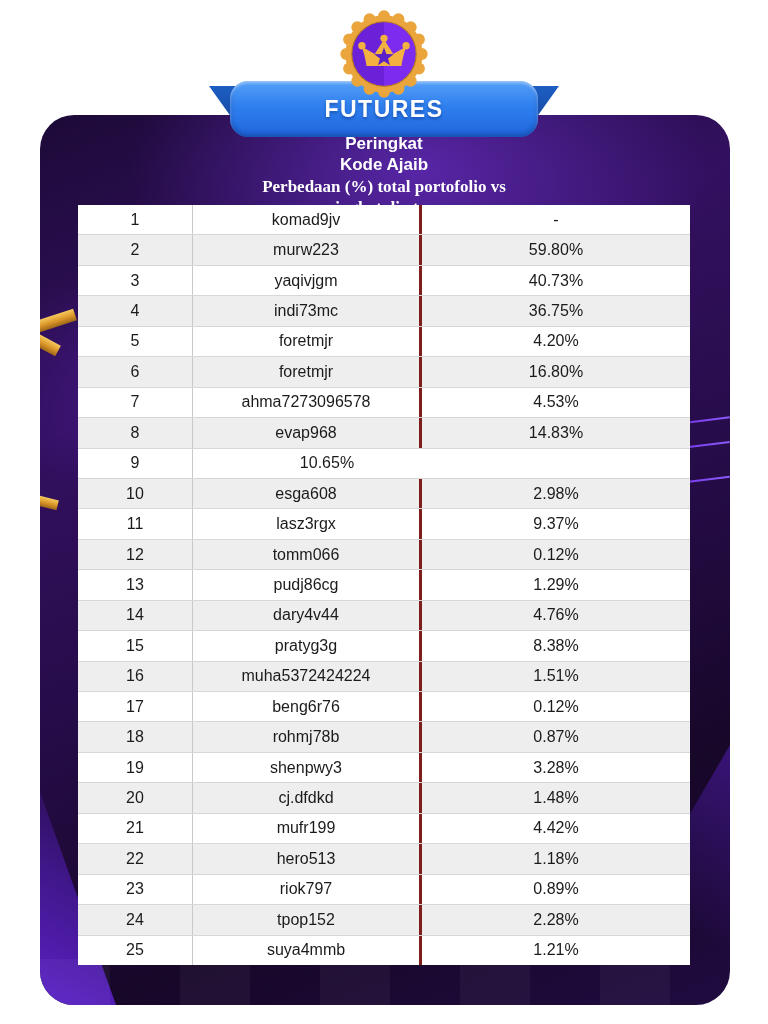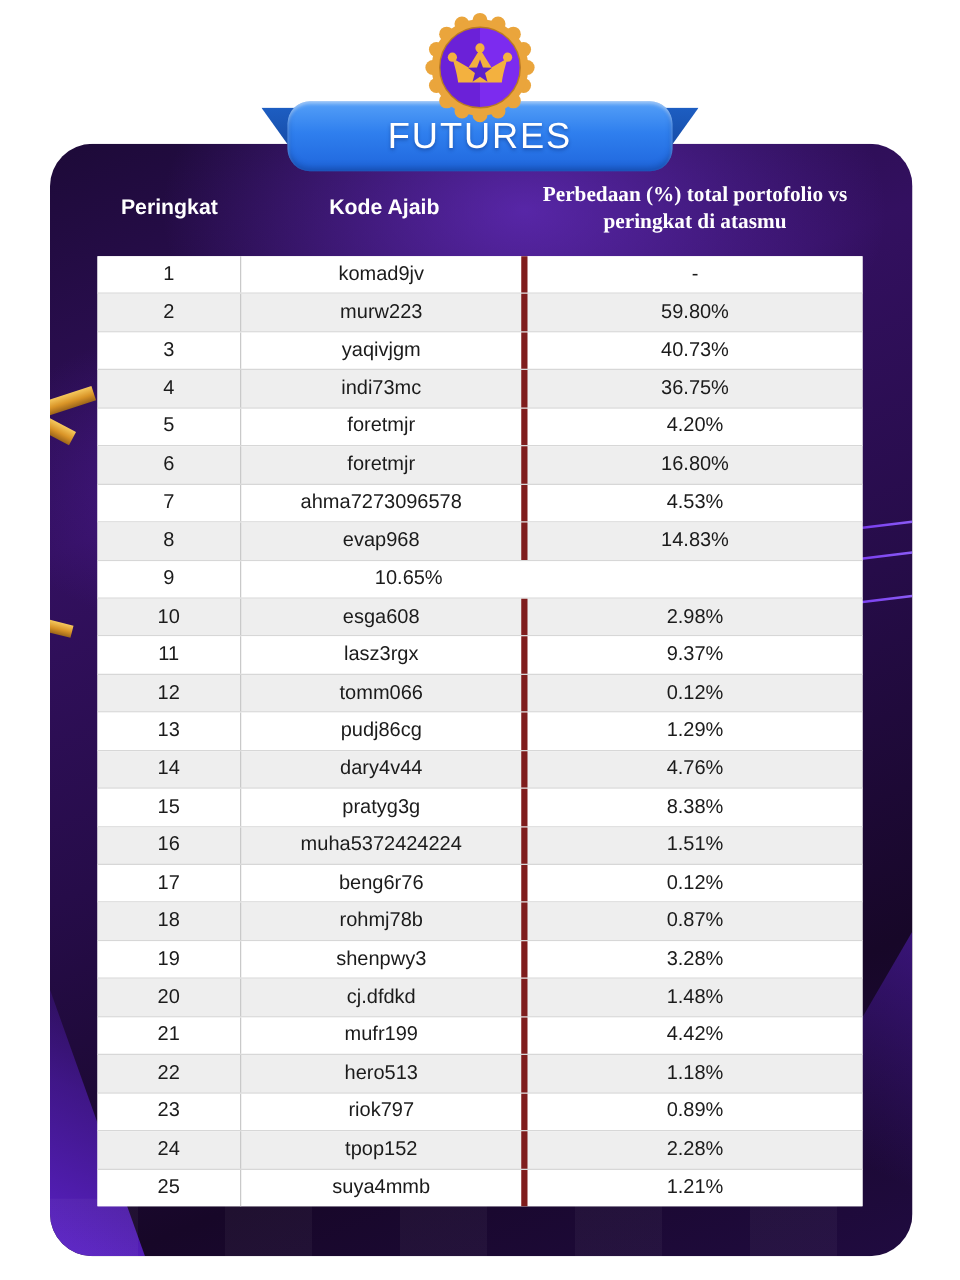--- a/index.html
+++ b/index.html
@@ -41,55 +41,55 @@
   .ribbon-gold.r2{left:-14px;top:222px;transform:rotate(28deg);width:34px;}
   .ribbon-gold.r3{left:-10px;top:382px;transform:rotate(14deg);width:28px;height:10px;}
   .streak{position:absolute;height:2px;background:linear-gradient(90deg,transparent,#7b3ff0 40%,#8b5cf6);}
   .streak.s1{right:0;top:305px;width:60px;transform:rotate(-7deg);}
   .streak.s2{right:0;top:330px;width:66px;transform:rotate(-7deg);}
   .streak.s3{right:0;top:365px;width:70px;transform:rotate(-7deg);}
 
   
   .col-headers{
     position:absolute;left:38px;top:18px;width:612px;height:66px;
-    display:flex;align-items:center;color:#ffffff;font-weight:700;
+    display:flex;align-items:center;color:#ffffff;font-weight:700;flex-direction:column;
   }
   .col-h{text-align:center;font-size:17px;line-height:1.25;}
   .col-h.c1{width:115px;}
   .col-h.c2{width:229px;}
   .col-h.c3{width:268px;padding:0 6px;box-sizing:border-box;font-family:Liberation Serif, serif;}
 
   
   .ltable{
     position:absolute;left:38px;top:90px;width:612px;height:760px;
     background:#ffffff;display:flex;flex-direction:column;
   }
   .t-row{flex:1;display:flex;align-items:center;background:#ffffff;border-bottom:1px solid #d7d7d7;}
   .t-row:nth-child(even){background:#eeeeee;}
   .t-row:last-child{border-bottom:none;}
   .t-cell{font-size:16px;color:#1b1b1b;text-align:center;height:100%;display:flex;align-items:center;justify-content:center;box-sizing:border-box;}
   .t-cell.c1{width:115px;border-right:1px solid #c9c9c9;}
-  .t-cell.c2{width:229px;border-right:5px solid #7f1d1d;}
+  .t-cell.c2{width:229px;border-right:3px solid #7f1d1d;}
   .t-cell.c3{width:268px;}
 
   
   .banner-fold{
     position:absolute;left:209px;top:86px;width:350px;height:44px;
     background:linear-gradient(180deg,#1d5ec2,#15459c);
     clip-path:polygon(0 0, 100% 0, 91% 100%, 9% 100%);
   }
   .banner{
     position:absolute;left:230px;top:81px;width:308px;height:56px;
     border-radius:18px;
     background:linear-gradient(180deg,#55a0f8 0%,#2f7fee 45%,#1f66dd 100%);
     box-shadow:inset 0 2px 3px rgba(255,255,255,.45), inset 0 -3px 5px rgba(9,42,110,.4);
     display:flex;align-items:center;justify-content:center;
   }
   .banner-title{
-    color:#ffffff;font-size:29px;font-weight:400;letter-spacing:1.5px;
+    color:#ffffff;font-size:23px;font-weight:700;letter-spacing:1.5px;
     text-shadow:0 2px 3px rgba(10,40,110,.45);
   }
 
   
   .badge{position:absolute;left:338px;top:8px;width:92px;height:92px;}
 </style>
 </head>
 <body>
 
 <div class="page">

